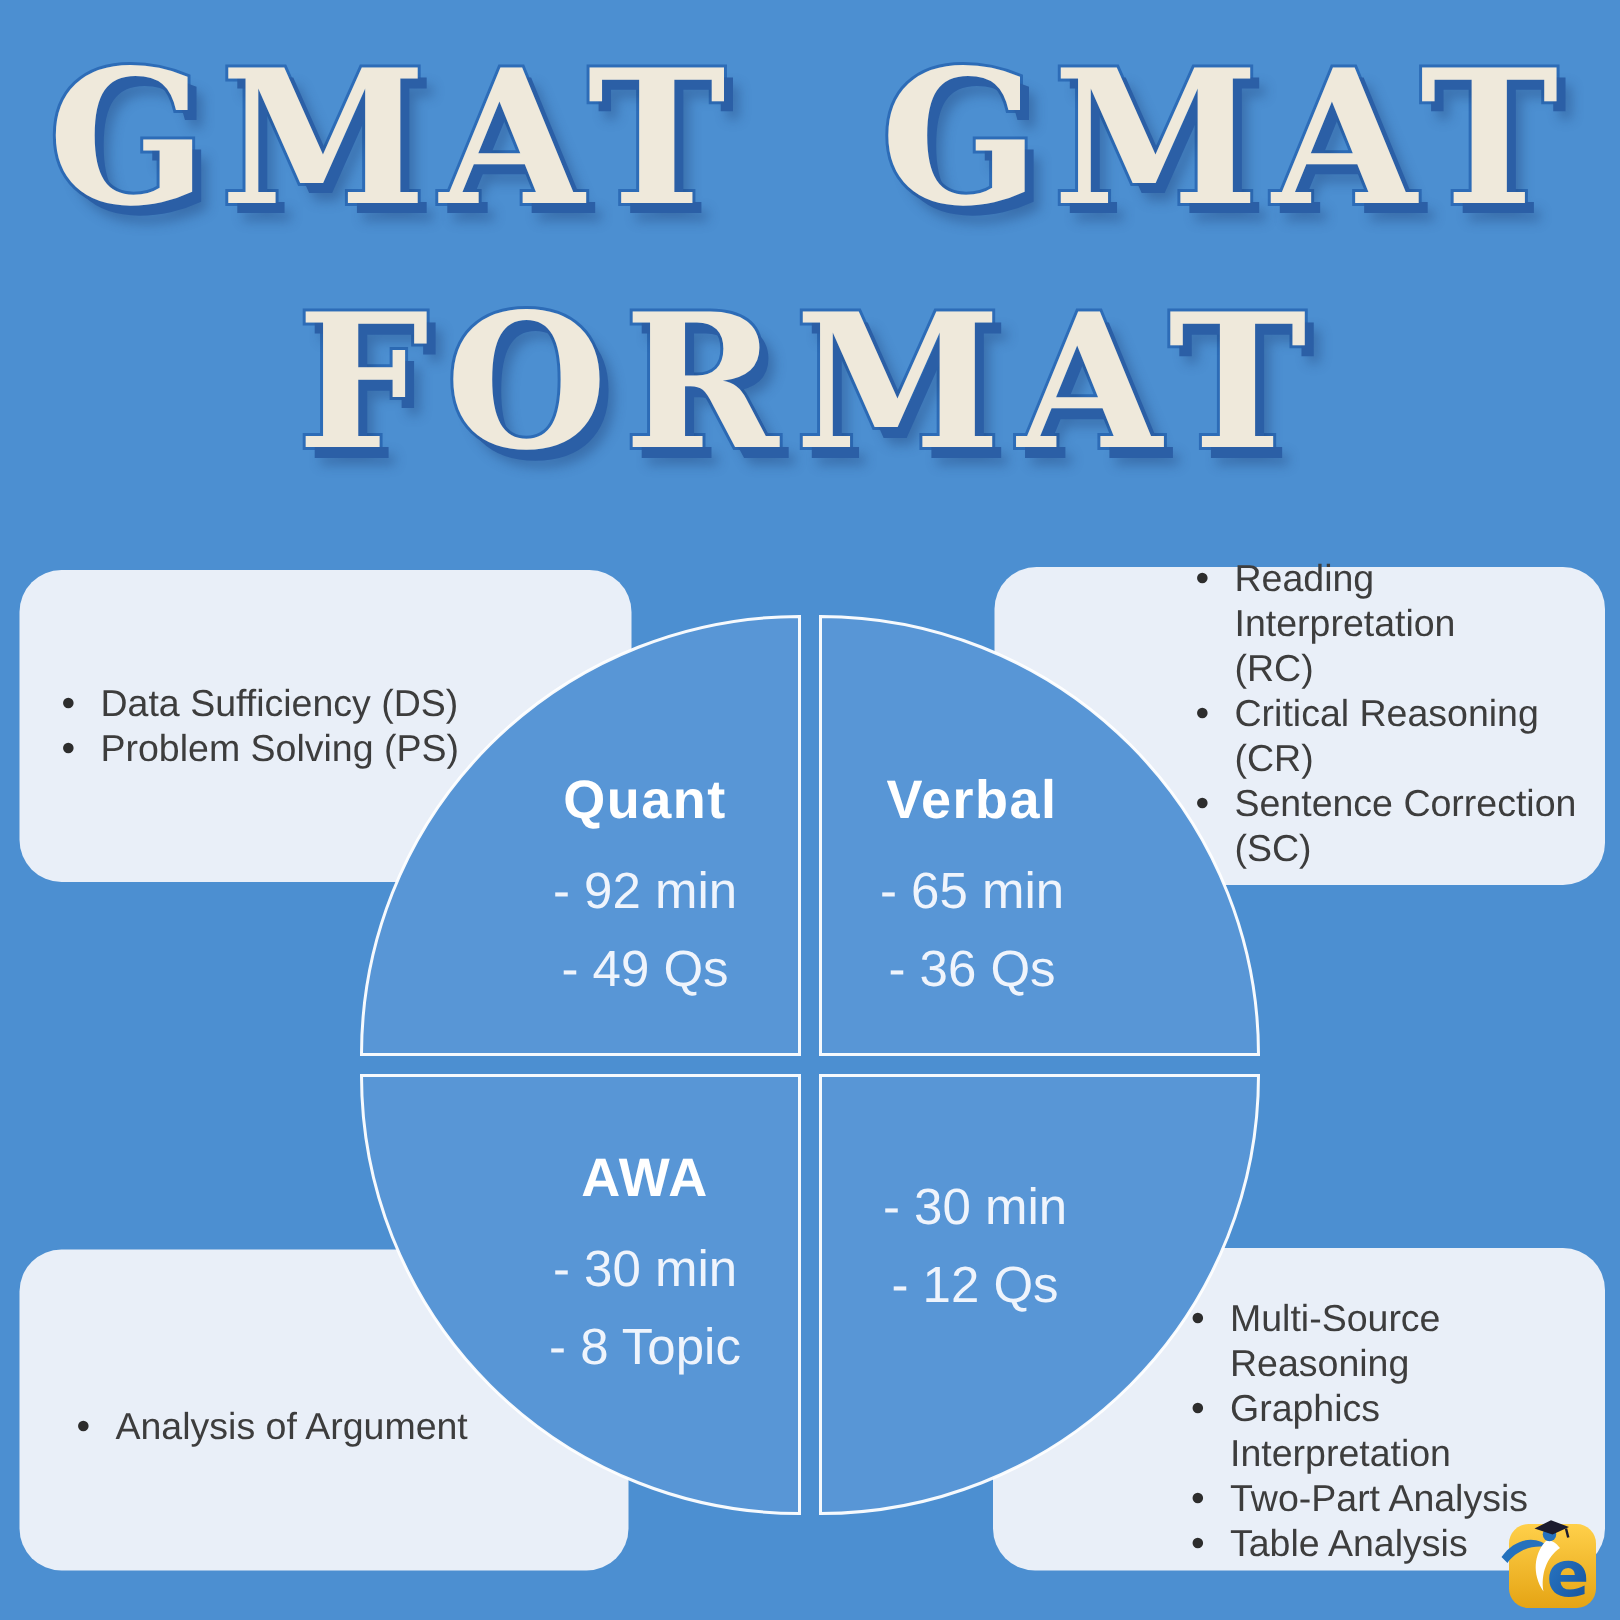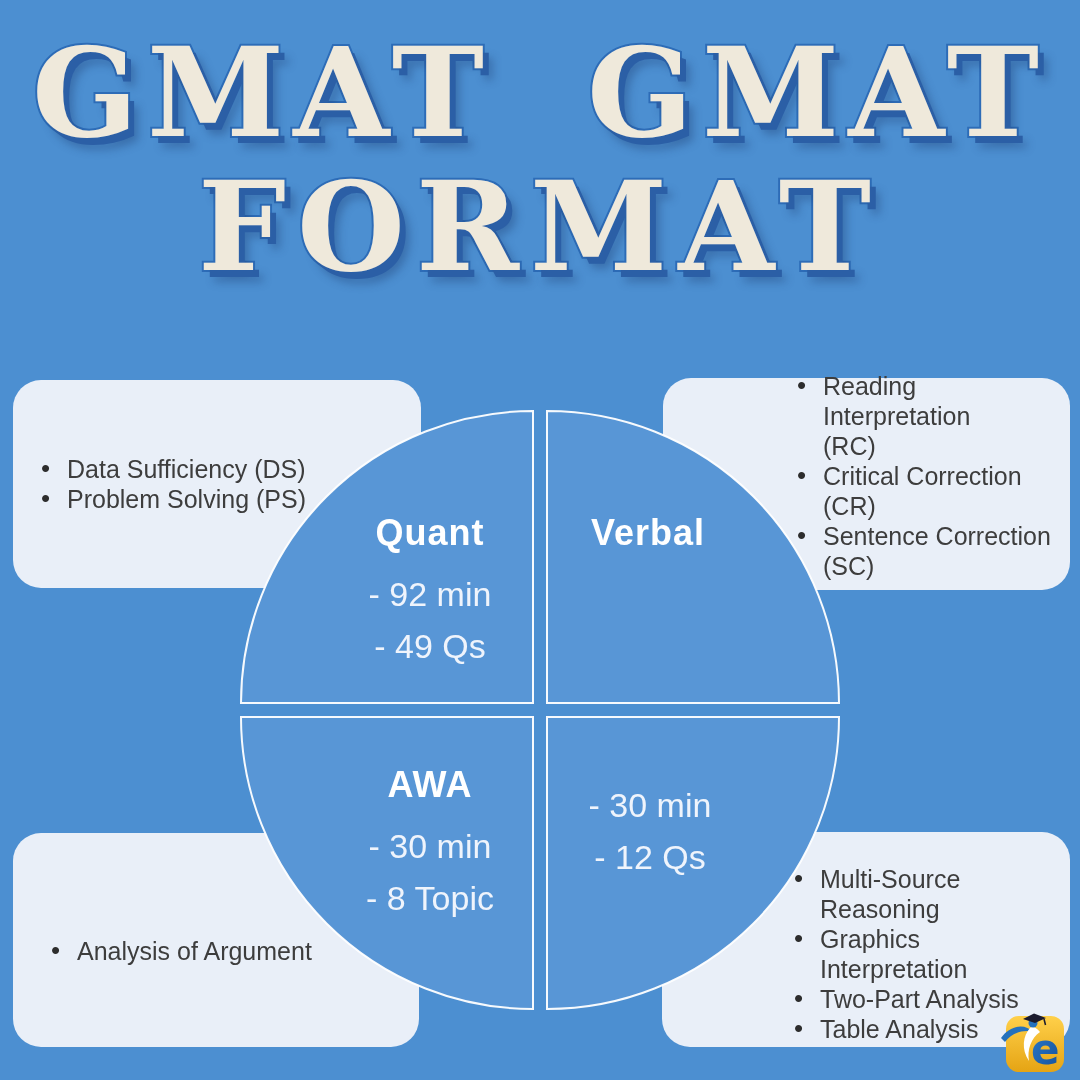--- a/index.html
+++ b/index.html
@@ -18,21 +18,21 @@
     font-family:"DejaVu Serif",serif;
     font-weight:bold;
     color:#EFE9DB;
     -webkit-text-stroke:4px #2D6CB7;
     paint-order:stroke fill;
     text-shadow:6px 7px 0 #2B5FA6, 10px 12px 8px rgba(25,55,105,.35);
     line-height:1.08;
     user-select:none;
   }
   .title-line1{font-size:124px;letter-spacing:9px;word-spacing:42px;}
-  .title-line2{font-size:124px;letter-spacing:11px;}
+  .title-line2{font-size:124px;letter-spacing:11px;margin-top:29px;}
 
   
   .card{
     position:absolute;
     background:#E9EFF8;
     border-radius:28px;
     display:flex;flex-direction:column;justify-content:center;
     box-sizing:border-box;
     color:#3D3D3D;
   }
@@ -110,21 +110,21 @@
     <ul>
         <li>Data Sufficiency (DS)</li>
         <li>Problem Solving (PS)</li>
       </ul>
   </div>
 
   <div class="card card-tr">
     <ul>
         <li>Reading Interpretation
 (RC)</li>
-        <li>Critical Correction (CR)</li>
+        <li>Critical Reasoning (CR)</li>
         <li>Sentence Correction (SC)</li>
       </ul>
   </div>
 
   <div class="card card-bl">
     <ul>
         <li>Analysis of Argument</li>
       </ul>
   </div>
 
@@ -147,20 +147,24 @@
   <div class="qstack qstack-quant">
     <div class="qlabel">Quant</div>
     <ul class="qdetails">
         <li>- 92 min</li>
         <li>- 49 Qs</li>
       </ul>
   </div>
 
   <div class="qstack qstack-verbal">
     <div class="qlabel">Verbal</div>
+    <ul class="qdetails">
+        <li>- 65 min</li>
+        <li>- 36 Qs</li>
+      </ul>
   </div>
 
   <div class="qstack qstack-awa">
     <div class="qlabel">AWA</div>
     <ul class="qdetails">
         <li>- 30 min</li>
         <li>- 8 Topic</li>
       </ul>
   </div>
 

